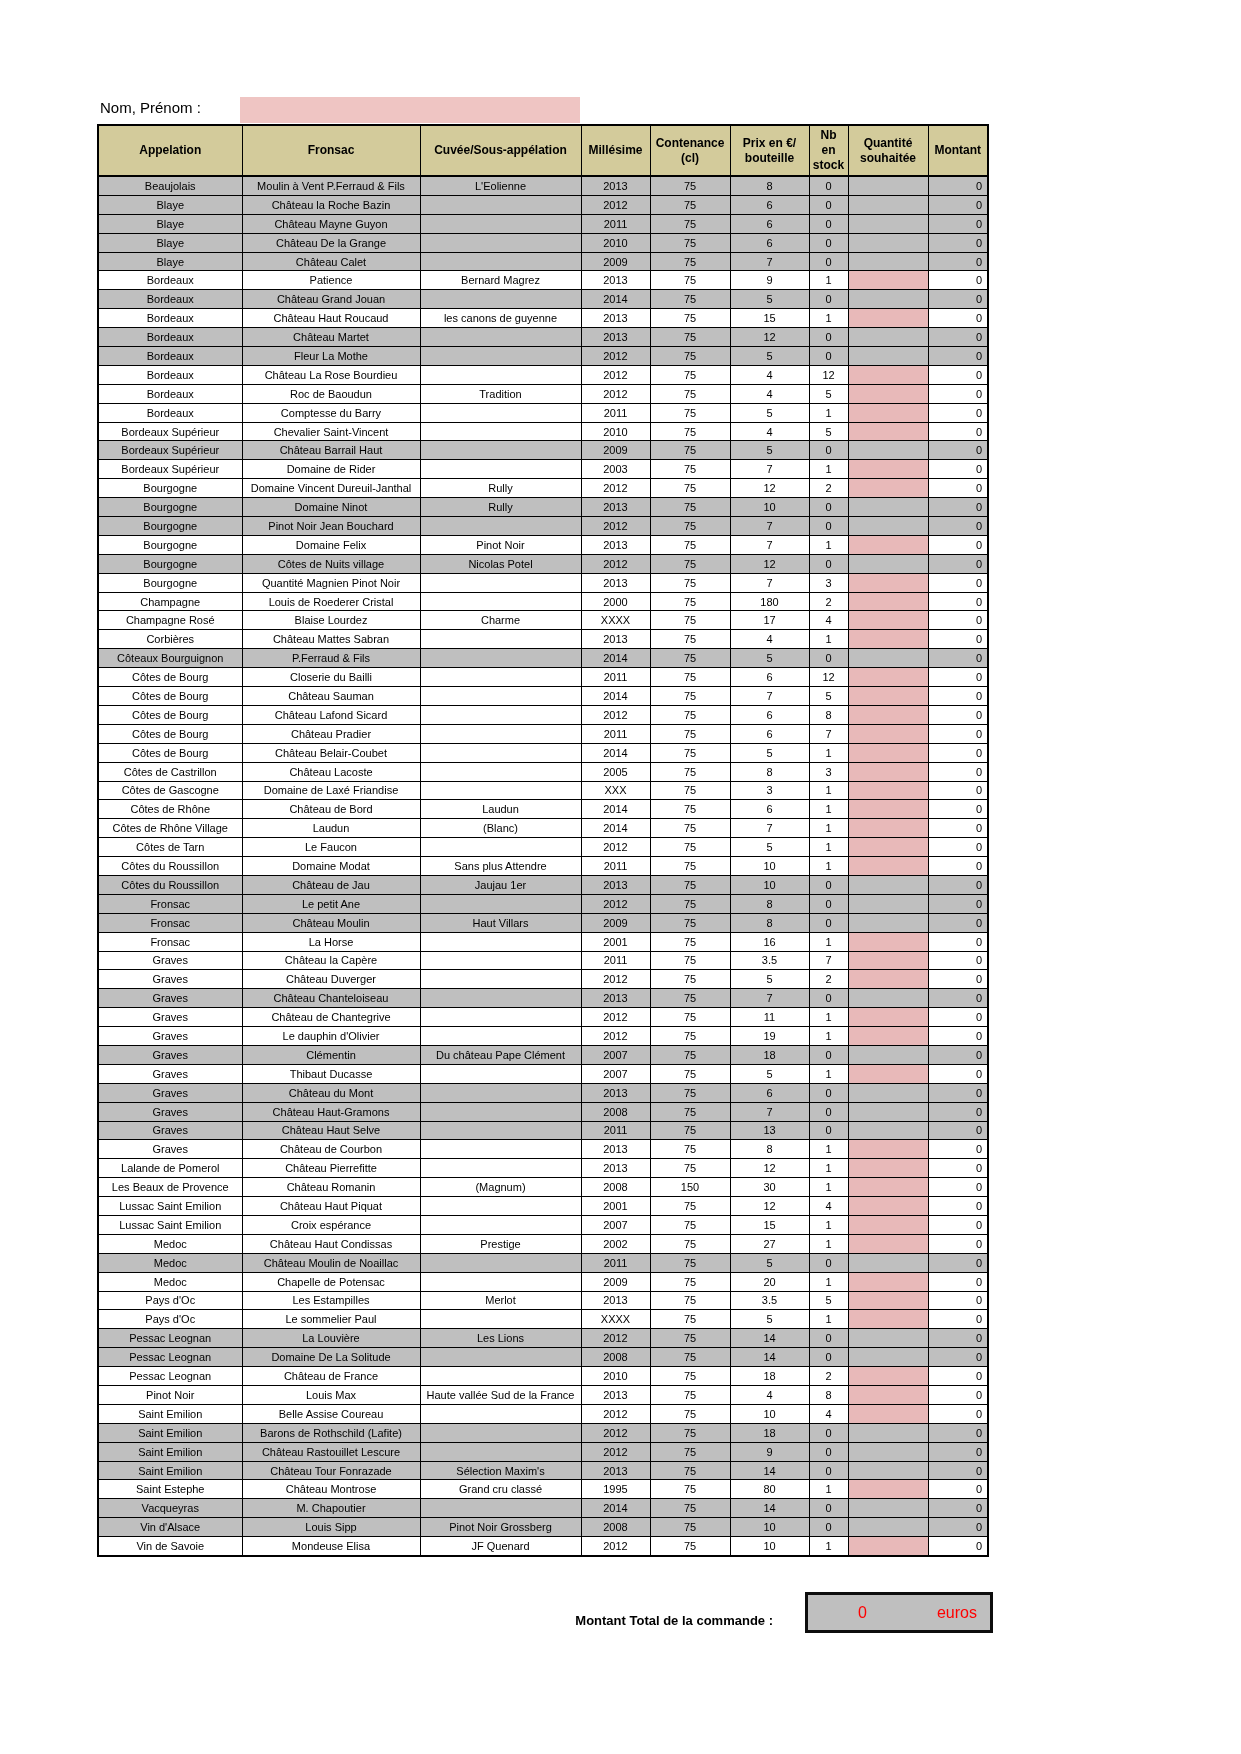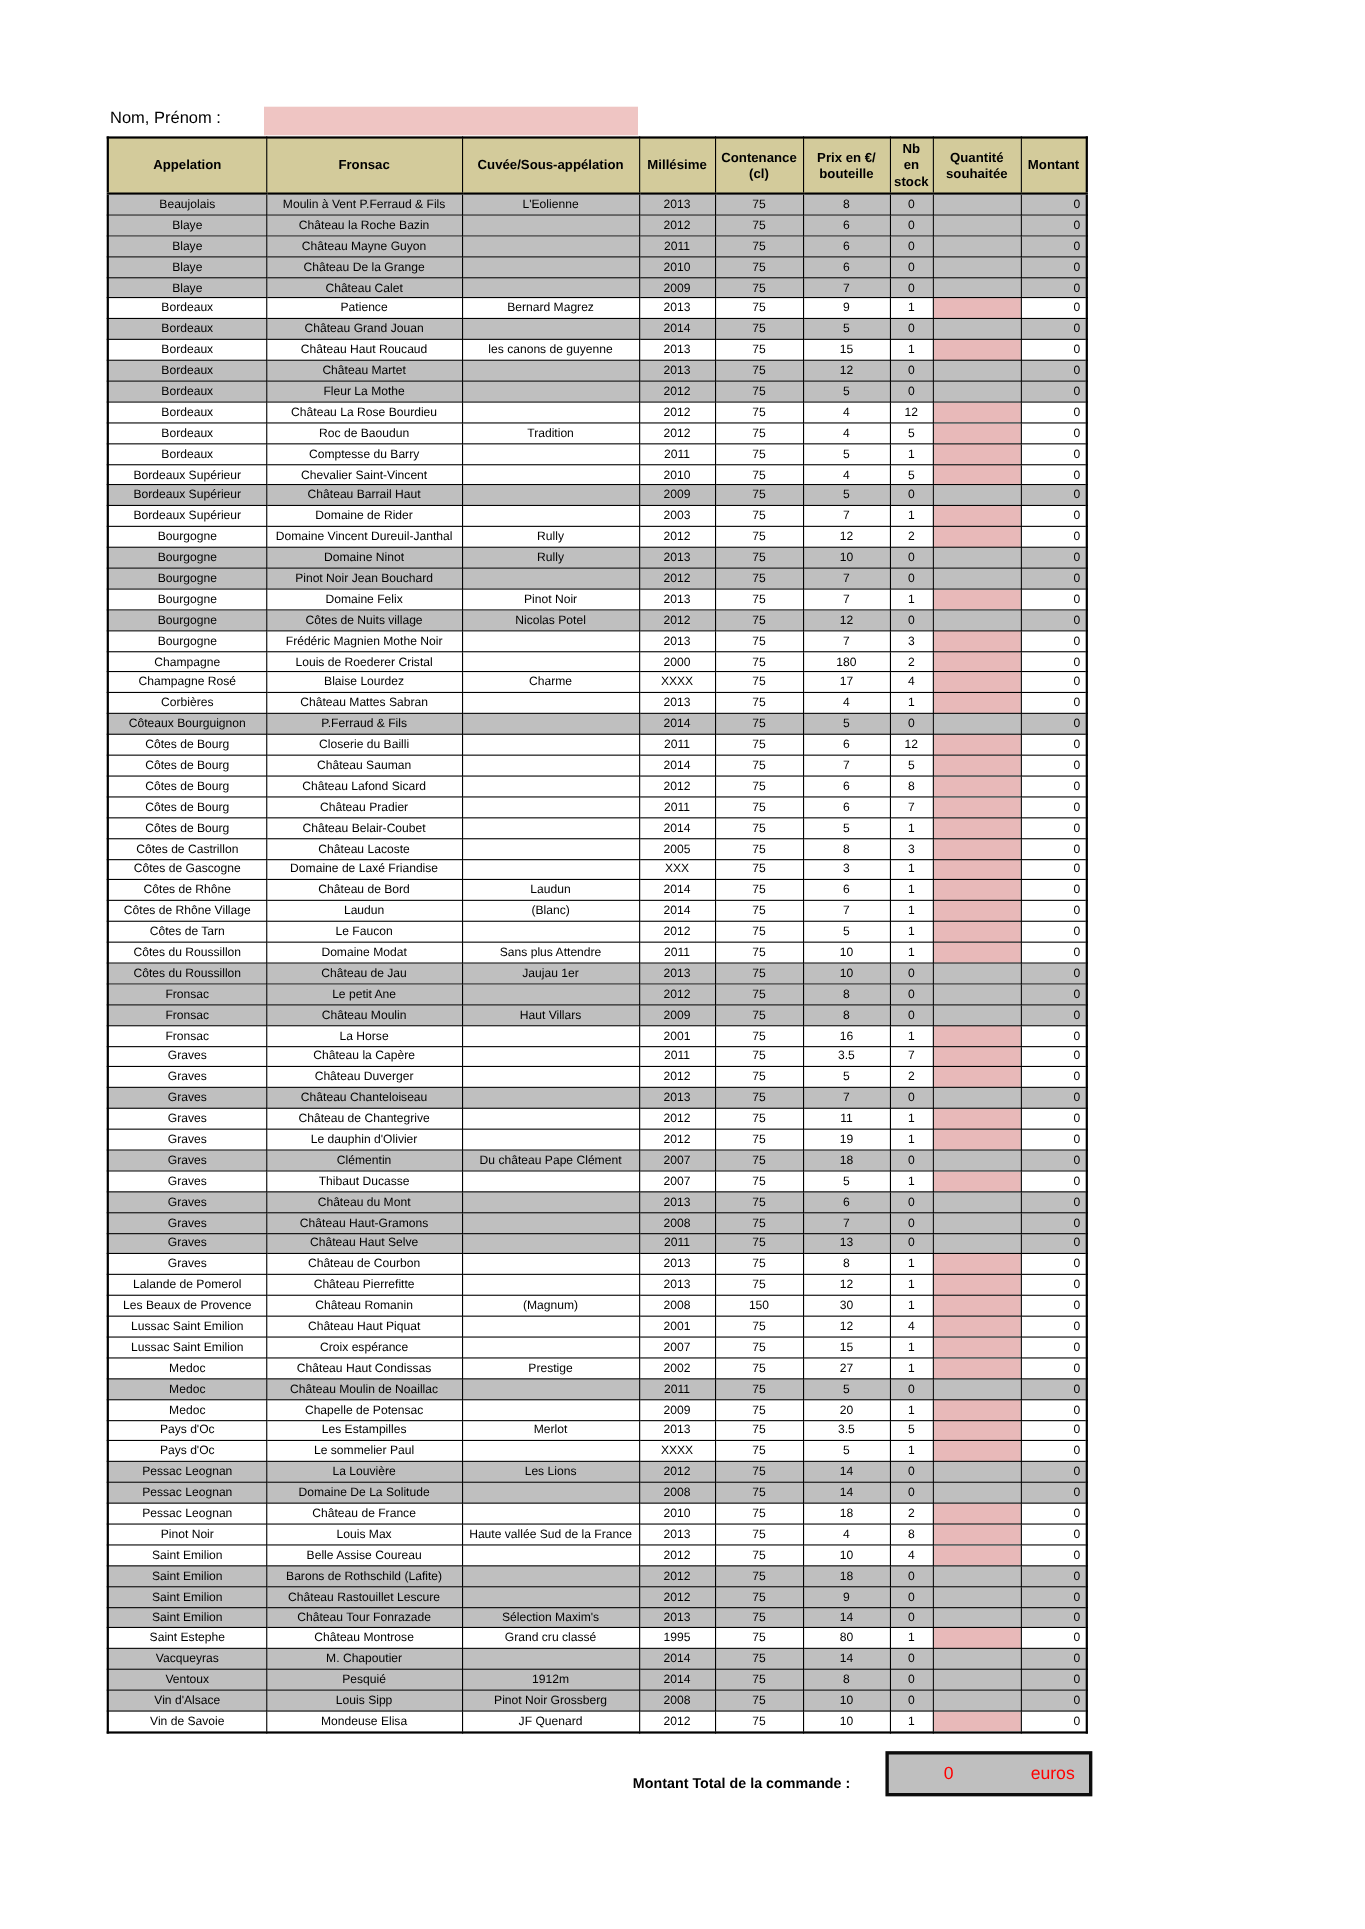--- a/index.html
+++ b/index.html
@@ -305,21 +305,21 @@
           <td>Nicolas Potel</td>
           <td>2012</td>
           <td>75</td>
           <td>12</td>
           <td>0</td>
           <td></td>
           <td>0</td>
         </tr>
         <tr class="in-stock">
           <td>Bourgogne</td>
-          <td>Frédéric Magnien Mothe Noir</td>
+          <td>Quantité Magnien Pinot Noir</td>
           <td></td>
           <td>2013</td>
           <td>75</td>
           <td>7</td>
           <td>3</td>
           <td class="qty-input"></td>
           <td>0</td>
         </tr>
         <tr class="in-stock">
           <td>Champagne</td>
@@ -849,31 +849,20 @@
           <td class="qty-input"></td>
           <td>0</td>
         </tr>
         <tr class="no-stock">
           <td>Vacqueyras</td>
           <td>M. Chapoutier</td>
           <td></td>
           <td>2014</td>
           <td>75</td>
           <td>14</td>
-          <td>0</td>
-          <td></td>
-          <td>0</td>
-        </tr>
-        <tr class="no-stock">
-          <td>Ventoux</td>
-          <td>Pesquié</td>
-          <td>1912m</td>
-          <td>2014</td>
-          <td>75</td>
-          <td>8</td>
           <td>0</td>
           <td></td>
           <td>0</td>
         </tr>
         <tr class="no-stock">
           <td>Vin d'Alsace</td>
           <td>Louis Sipp</td>
           <td>Pinot Noir Grossberg</td>
           <td>2008</td>
           <td>75</td>

